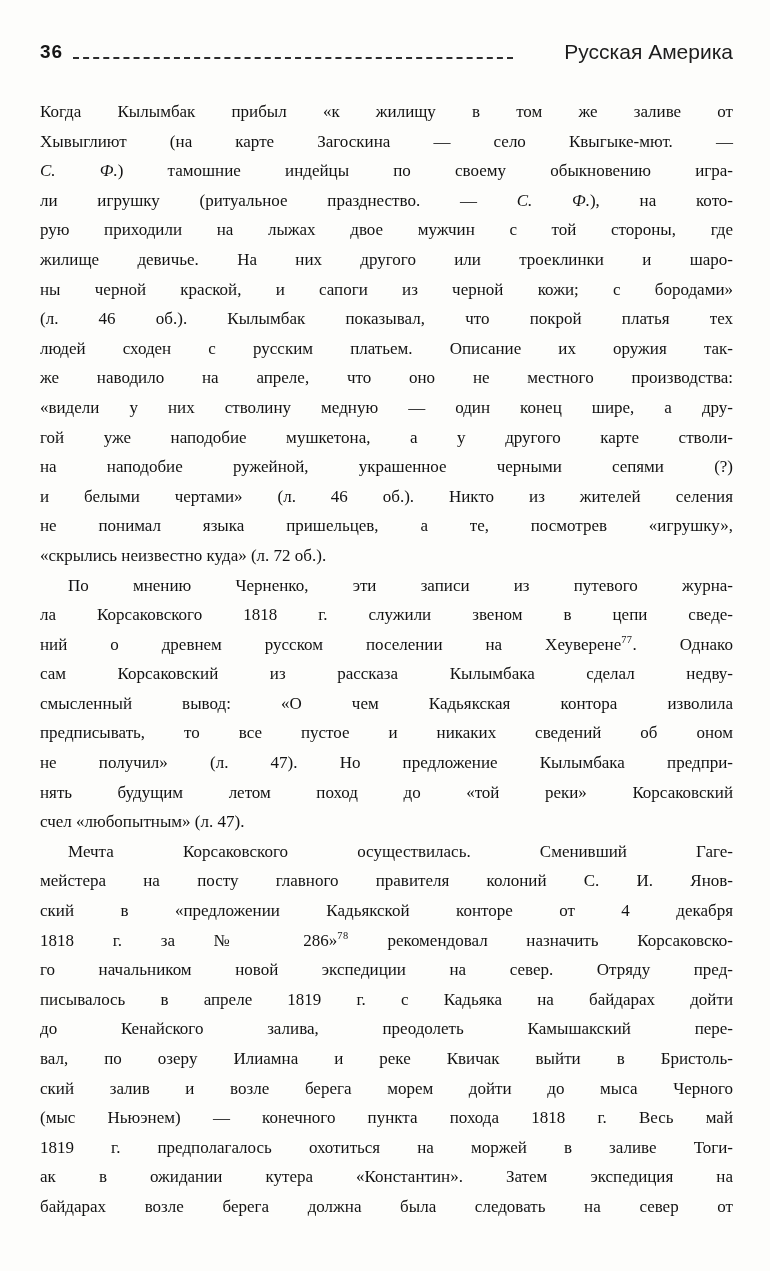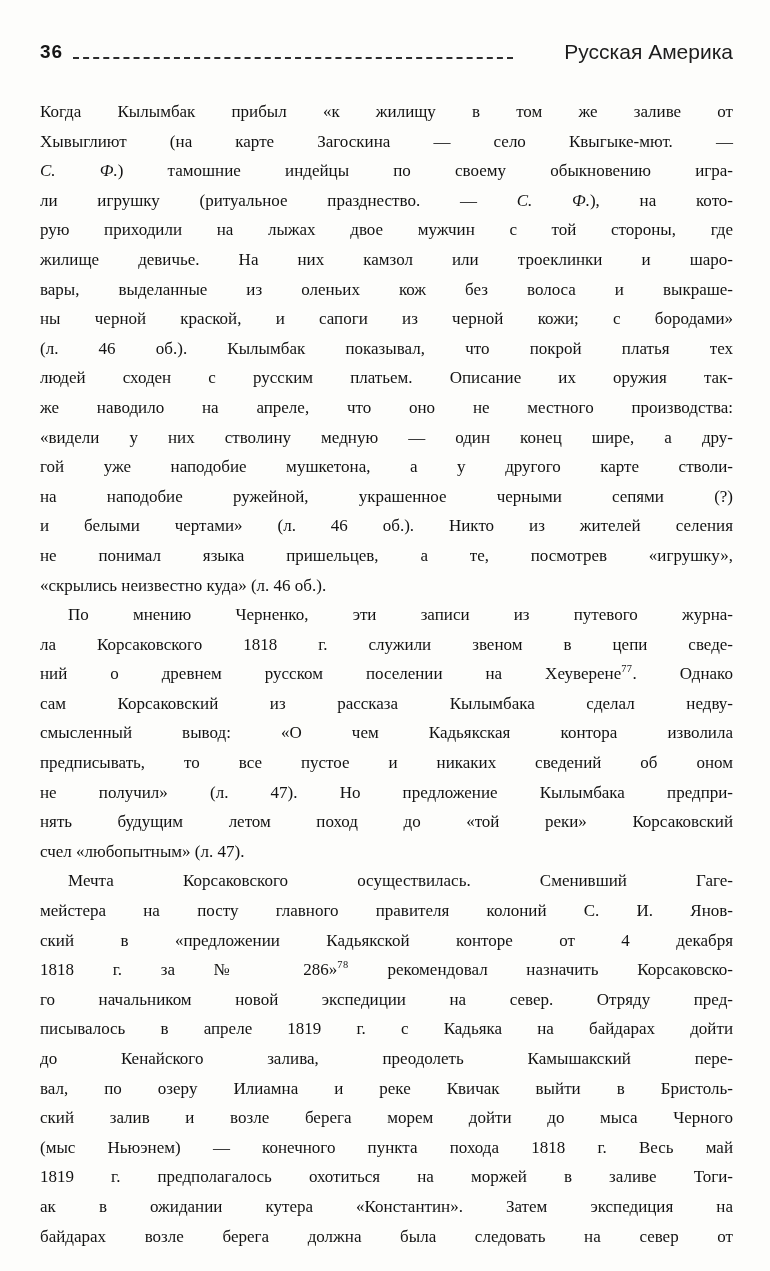--- a/index.html
+++ b/index.html
@@ -76,32 +76,31 @@
     <span class="running-title">Русская Америка</span>
   </div>
 
   <div class="bodytext">
       <div class="para">
         <div class="tline just">Когда Кылымбак прибыл «к жилищу в том же заливе от</div>
         <div class="tline just">Хывыглиют (на карте Загоскина — село Квыгыке-мют. —</div>
         <div class="tline just"><span class="seg-italic">С. Ф.</span>) тамошние индейцы по своему обыкновению игра-</div>
         <div class="tline just">ли игрушку (ритуальное празднество. — <span class="seg-italic">С. Ф.</span>), на кото-</div>
         <div class="tline just">рую приходили на лыжах двое мужчин с той стороны, где</div>
-        <div class="tline just">жилище девичье. На них камзол или троеклинки и шаро-</div>
-        <div class="tline just">вары, выделанные из оленьих кож без волоса и выкраше-</div>
+        <div class="tline just">жилище девичье. На них другого или троеклинки и шаро-</div>
         <div class="tline just">ны черной краской, и сапоги из черной кожи; с бородами»</div>
         <div class="tline just">(л. 46 об.). Кылымбак показывал, что покрой платья тех</div>
         <div class="tline just">людей сходен с русским платьем. Описание их оружия так-</div>
         <div class="tline just">же наводило на апреле, что оно не местного производства:</div>
         <div class="tline just">«видели у них стволину медную — один конец шире, а дру-</div>
         <div class="tline just">гой уже наподобие мушкетона, а у другого карте стволи-</div>
         <div class="tline just">на наподобие ружейной, украшенное черными сепями (?)</div>
         <div class="tline just">и белыми чертами» (л. 46 об.). Никто из жителей селения</div>
         <div class="tline just">не понимал языка пришельцев, а те, посмотрев «игрушку»,</div>
-        <div class="tline">«скрылись неизвестно куда» (л. 46 об.).</div>
+        <div class="tline">«скрылись неизвестно куда» (л. 72 об.).</div>
       </div>
       <div class="para">
         <div class="tline just indent">По мнению Черненко, эти записи из путевого журна-</div>
         <div class="tline just">ла Корсаковского 1818 г. служили звеном в цепи сведе-</div>
         <div class="tline just">ний о древнем русском поселении на Хеуверене<sup class="fnref">77</sup>. Однако</div>
         <div class="tline just">сам Корсаковский из рассказа Кылымбака сделал недву-</div>
         <div class="tline just">смысленный вывод: «О чем Кадьякская контора изволила</div>
         <div class="tline just">предписывать, то все пустое и никаких сведений об оном</div>
         <div class="tline just">не получил» (л. 47). Но предложение Кылымбака предпри-</div>
         <div class="tline just">нять будущим летом поход до «той реки» Корсаковский</div>

